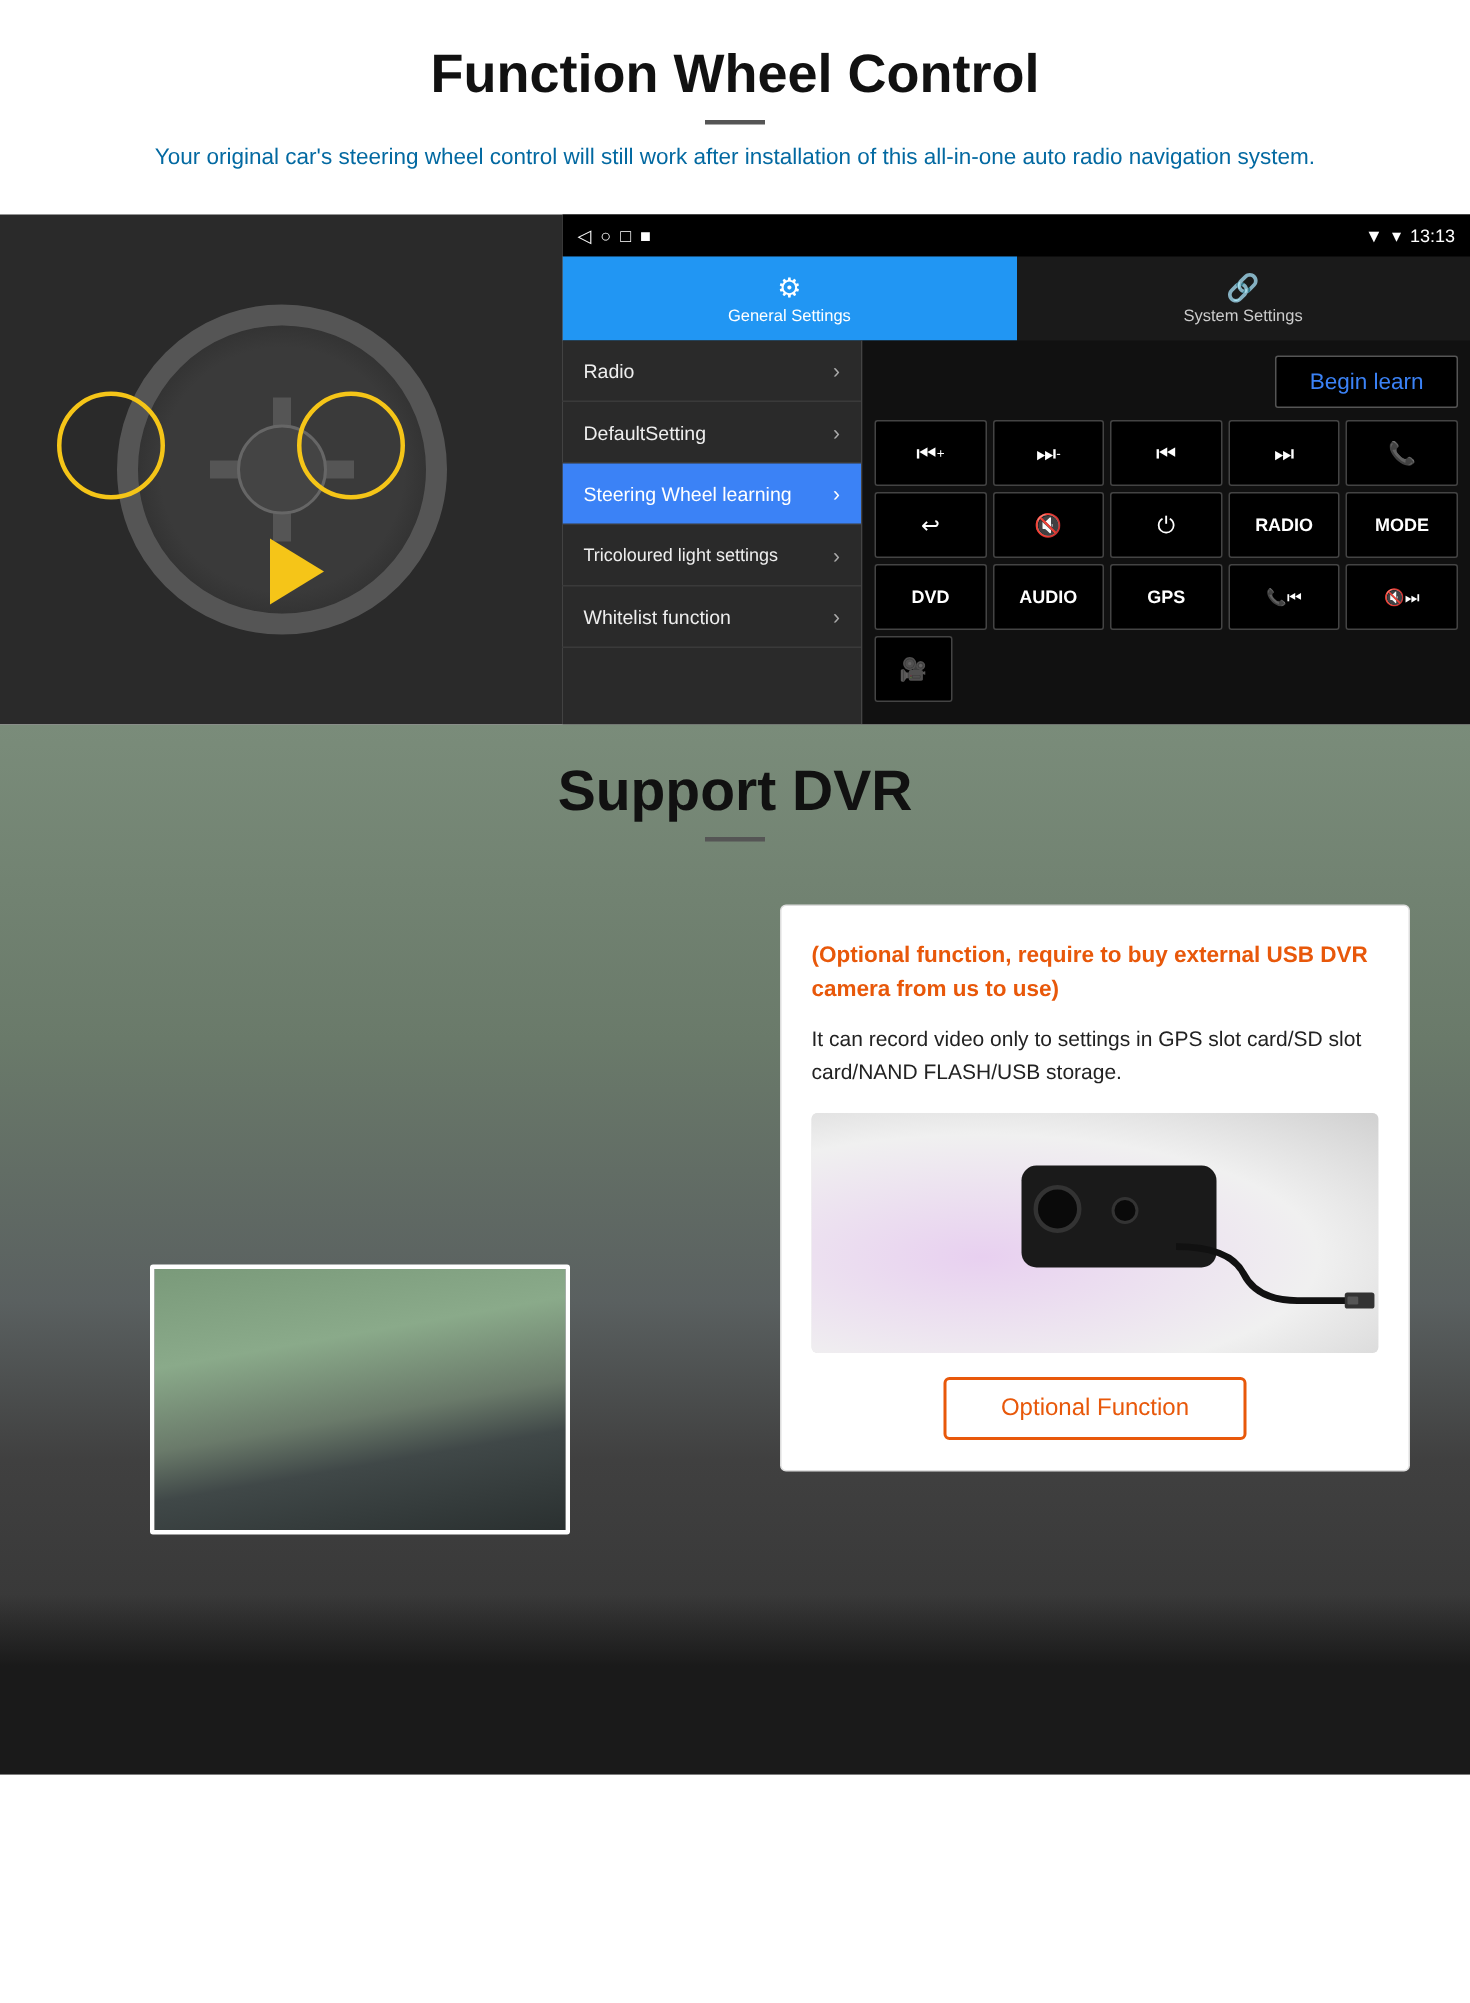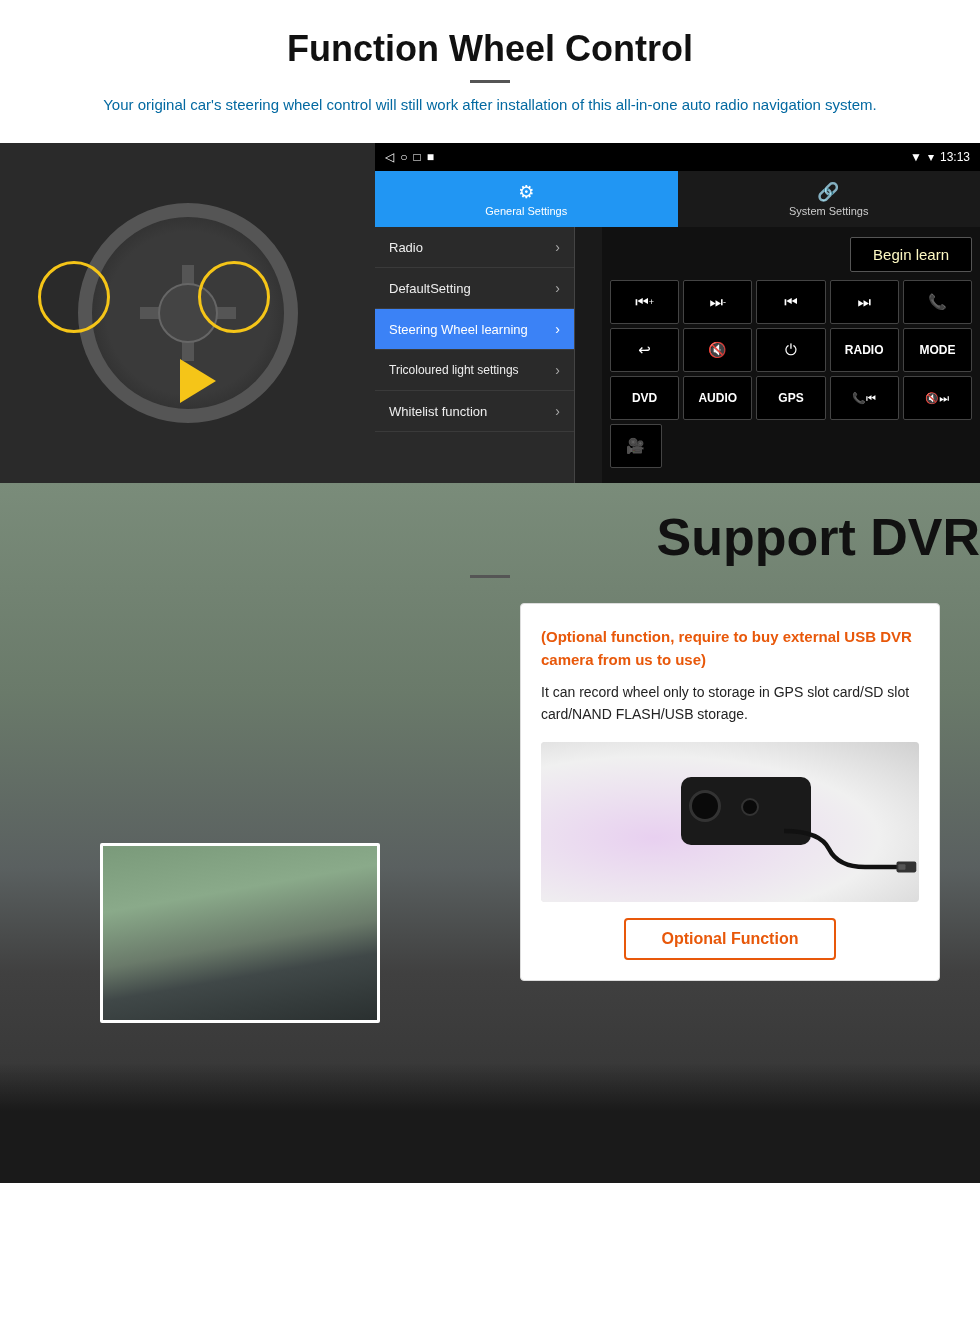--- a/index.html
+++ b/index.html
@@ -154,21 +154,20 @@
       align-items: center;
       justify-content: center;
       color: #ccc;
       font-size: 11px;
       gap: 2px;
     }
     .tab-icon { font-size: 18px; }
     .android-content {
       display: flex;
       flex: 1;
-      gap: 27px;
     }
     .menu-list {
       width: 200px;
       background: #2a2a2a;
       border-right: 1px solid #444;
     }
     .menu-item {
       display: flex;
       align-items: center;
       justify-content: space-between;
@@ -189,21 +188,21 @@
       padding: 10px 8px;
     }
     .begin-learn-row {
       display: flex;
       justify-content: flex-end;
       margin-bottom: 8px;
     }
     .begin-learn-btn {
       background: #000;
       border: 1px solid #555;
-      color: #fef9c3;
+      color: #3b82f6;
       padding: 8px 22px;
       font-size: 15px;
       cursor: pointer;
       border-radius: 2px;
     }
     .ctrl-grid {
       display: grid;
       grid-template-columns: repeat(5, 1fr);
       gap: 4px;
       margin-bottom: 4px;
@@ -238,24 +237,23 @@
         linear-gradient(to bottom, #7a8c7a 0%, #6a7a6a 30%, #5a6060 55%, #404040 70%, #303030 100%);
       z-index: 0;
     }
     .dvr-title-wrap {
       position: relative;
       z-index: 2;
       text-align: center;
       padding-top: 24px;
     }
     .dvr-title-wrap h2 {
-      font-size: 52px;
+      font-size: 38px;
       font-weight: 900;
       color: #111;
-      text-align: right;
     }
     .dvr-title-wrap .divider {
       width: 40px; height: 3px; background: #555; margin: 8px auto 0;
     }
 
     
     .dvr-card {
       position: absolute;
       right: 40px;
       top: 120px;
@@ -295,21 +293,21 @@
     .optional-function-btn {
       display: block;
       margin: 0 auto;
       border: 2px solid #e8580a;
       background: #fff;
       color: #e8580a;
       font-size: 16px;
       padding: 10px 36px;
       border-radius: 4px;
       cursor: pointer;
-      font-weight: 700;
+      font-weight: 400;
     }
 
     
     .dashboard-bottom {
       position: absolute;
       bottom: 0;
       left: 0;
       right: 0;
       height: 120px;
       background: linear-gradient(to top, #1a1a1a 60%, transparent 100%);
@@ -452,21 +450,21 @@
     <h2>Support DVR</h2>
     <div class="divider"></div>
   </div>
 
   <div class="dvr-thumbnail">
     <div class="dvr-thumb-inner"></div>
   </div>
 
   <div class="dvr-card">
     <div class="optional-text">(Optional function, require to buy external USB DVR camera from us to use)</div>
-    <div class="desc-text">It can record wheel only to storage in GPS slot card/SD slot card/NAND FLASH/USB storage.</div>
+    <div class="desc-text">It can record video only to settings in GPS slot card/SD slot card/NAND FLASH/USB storage.</div>
 
     <div class="dvr-camera-img">
       <div style="position:relative; width:100%; height:100%;">
 
         <div style="position:absolute; inset:0; background: radial-gradient(ellipse at 30% 60%, #e8d0f0 0%, #f0f0f0 60%, #d0d0d0 100%);"></div>
 
         <div style="position:absolute; top:35px; left:140px; width:130px; height:68px; background:#1a1a1a; border-radius:10px; z-index:2;"></div>
 
         <div style="position:absolute; top:48px; left:148px; width:32px; height:32px; background:#0a0a0a; border-radius:50%; border:3px solid #333; z-index:3;"></div>
 

